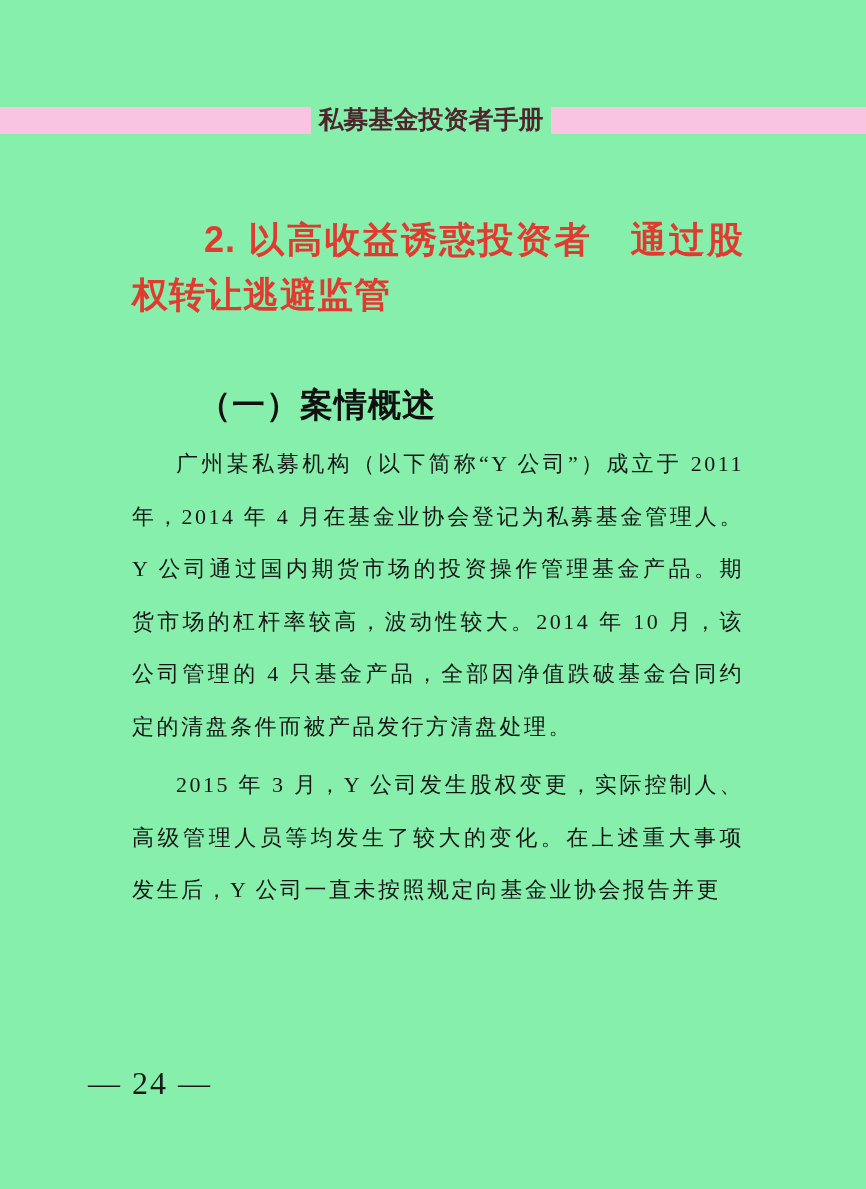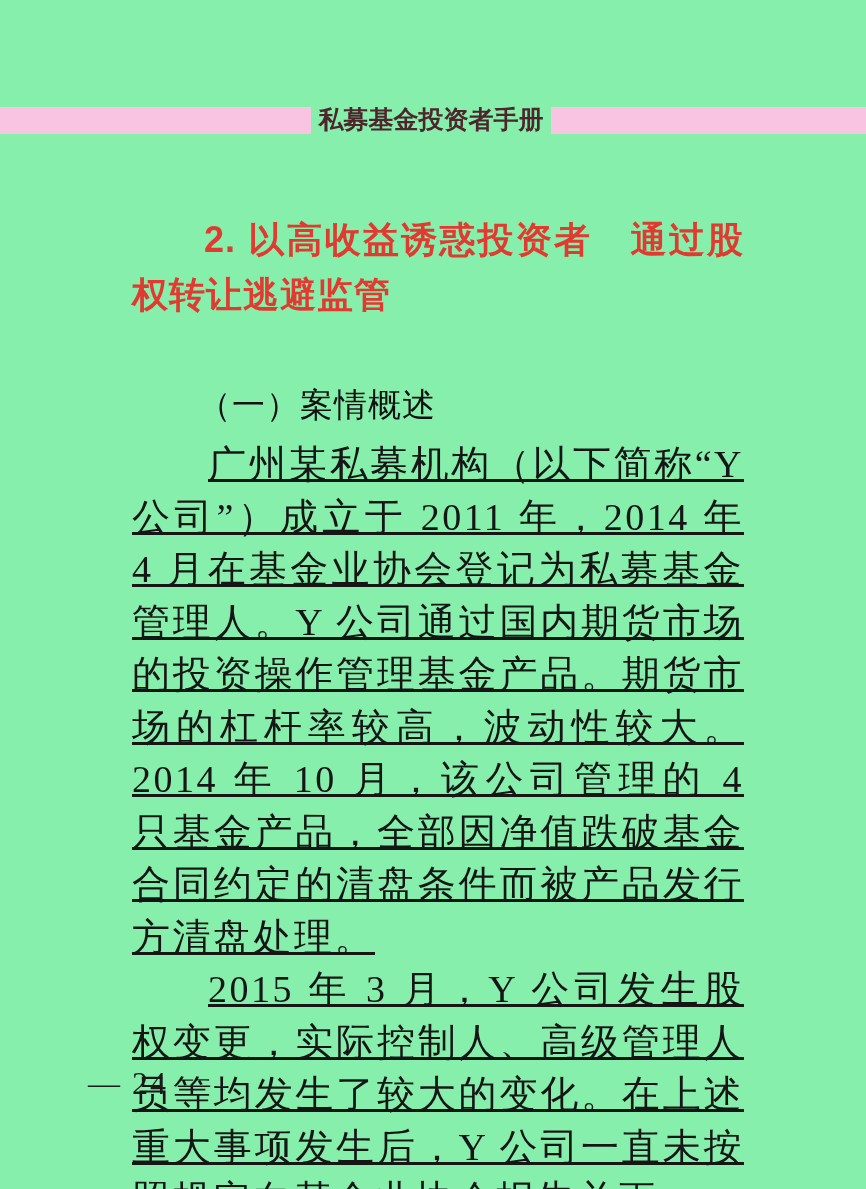--- a/index.html
+++ b/index.html
@@ -59,36 +59,35 @@
     font-weight: bold;
     color: #e13a30;
     text-indent: 2em;
     text-align: justify;
     letter-spacing: 1px;
   }
   .section-heading {
     margin-top: 60px;
     font-size: 33px;
     line-height: 46px;
-    font-weight: normal;
+    font-weight: bold;
     color: #111111;
     text-indent: 2em;
     letter-spacing: 1px;
   }
   .body-para {
     margin-top: 10px;
-    font-size: 38px;
+    font-size: 22px;
     line-height: 52.5px;
     letter-spacing: 2.5px;
     text-indent: 2em;
     text-align: justify;
     color: #161616;
-    text-decoration: underline;
   }
-  .body-para + .body-para { margin-top: 0; }
+  .body-para + .body-para { margin-top: 6px; }
 
   
   .page-number {
     position: absolute;
     left: 88px;
     top: 1066px;
     font-size: 32px;
     line-height: 34px;
     letter-spacing: 2px;
     color: #1a1a1a;

